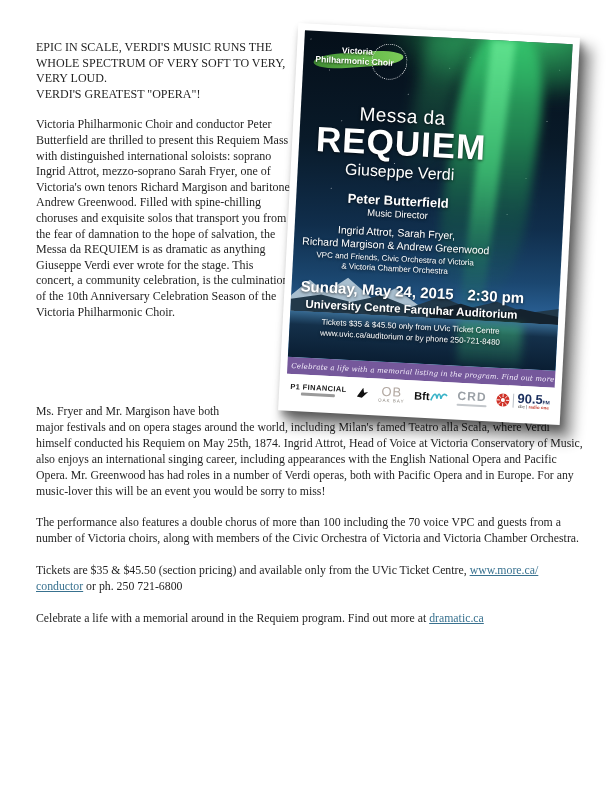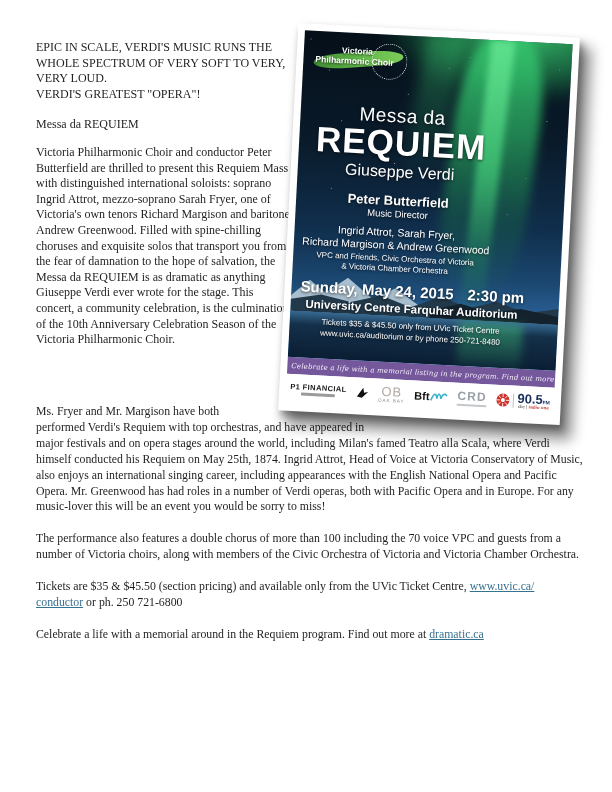--- a/index.html
+++ b/index.html
@@ -94,33 +94,31 @@
   .sp-cbc .sub .r1{color:#c23a2b;font-weight:700;}
   .cbc-sep{width:1px;height:14px;background:#b9bfc6;}
 </style>
 </head>
 <body>
 
 <div class="leftcol">
   <p class="tagline">EPIC IN SCALE, VERDI'S MUSIC RUNS THE WHOLE SPECTRUM OF VERY SOFT TO VERY, VERY LOUD.</p>
   <p class="greatest">VERDI'S GREATEST "OPERA"!</p>
   <div class="event">
-    <span class="blockline" style="display:block">Messa da REQUIEM</span>
   </div>
   <p class="intro-body">Victoria Philharmonic Choir and conductor Peter Butterfield are thrilled to present this Requiem Mass with distinguished international soloists: soprano Ingrid Attrot, mezzo-soprano Sarah Fryer, one of Victoria's own tenors Richard Margison and baritone Andrew Greenwood. Filled with spine-chilling choruses and exquisite solos that transport you from the fear of damnation to the hope of salvation, the Messa da REQUIEM is as dramatic as anything Giuseppe Verdi ever wrote for the stage. This concert, a community celebration, is the culmination of the 10th Anniversary Celebration Season of the Victoria Philharmonic Choir.</p>
 </div>
 
 <div class="lower">
   <span class="blockline">Ms. Fryer and Mr. Margison have both</span>
-  <span class="blockline">performed Verdi's Requiem with top orchestras, and have appeared in</span>
   <span class="blockline">major festivals and on opera stages around the world, including Milan's famed Teatro alla Scala, where Verdi himself conducted his Requiem on May 25th, 1874. Ingrid Attrot, Head of Voice at Victoria Conservatory of Music, also enjoys an international singing career, including appearances with the English National Opera and Pacific Opera. Mr. Greenwood has had roles in a number of Verdi operas, both with Pacific Opera and in Europe. For any music-lover this will be an event you would be sorry to miss!</span>
 
   <p class="pgap" style="margin-bottom:0;">The performance also features a double chorus of more than 100 including the 70 voice VPC and guests from a number of Victoria choirs, along with members of the Civic Orchestra of Victoria and Victoria Chamber Orchestra.</p>
 
-  <p class="pgap" style="margin-bottom:0;"><span>Tickets are $35 &amp; $45.50 (section pricing) and available only from the UVic Ticket Centre, </span><a class="doclink">www.uvic.ca/</a><br><a class="doclink">conductor</a><span> or ph. 250 721-6800</span></p>
+  <p class="pgap" style="margin-bottom:0;"><span>Tickets are $35 &amp; $45.50 (section pricing) and available only from the UVic Ticket Centre, </span><a class="doclink">www.more.ca/</a><br><a class="doclink">conductor</a><span> or ph. 250 721-6800</span></p>
 
   <p class="pgap" style="margin-bottom:0;"><span>Celebrate a life with a memorial around in the Requiem program. Find out more at </span><a class="doclink">dramatic.ca</a></p>
 </div>
 
 <div class="poster">
   <div class="poster-inner">
     <div class="sky">
       <div class="stars"></div>
       <div class="aurora-top"></div>
       <div class="aurora-curtain"></div>

